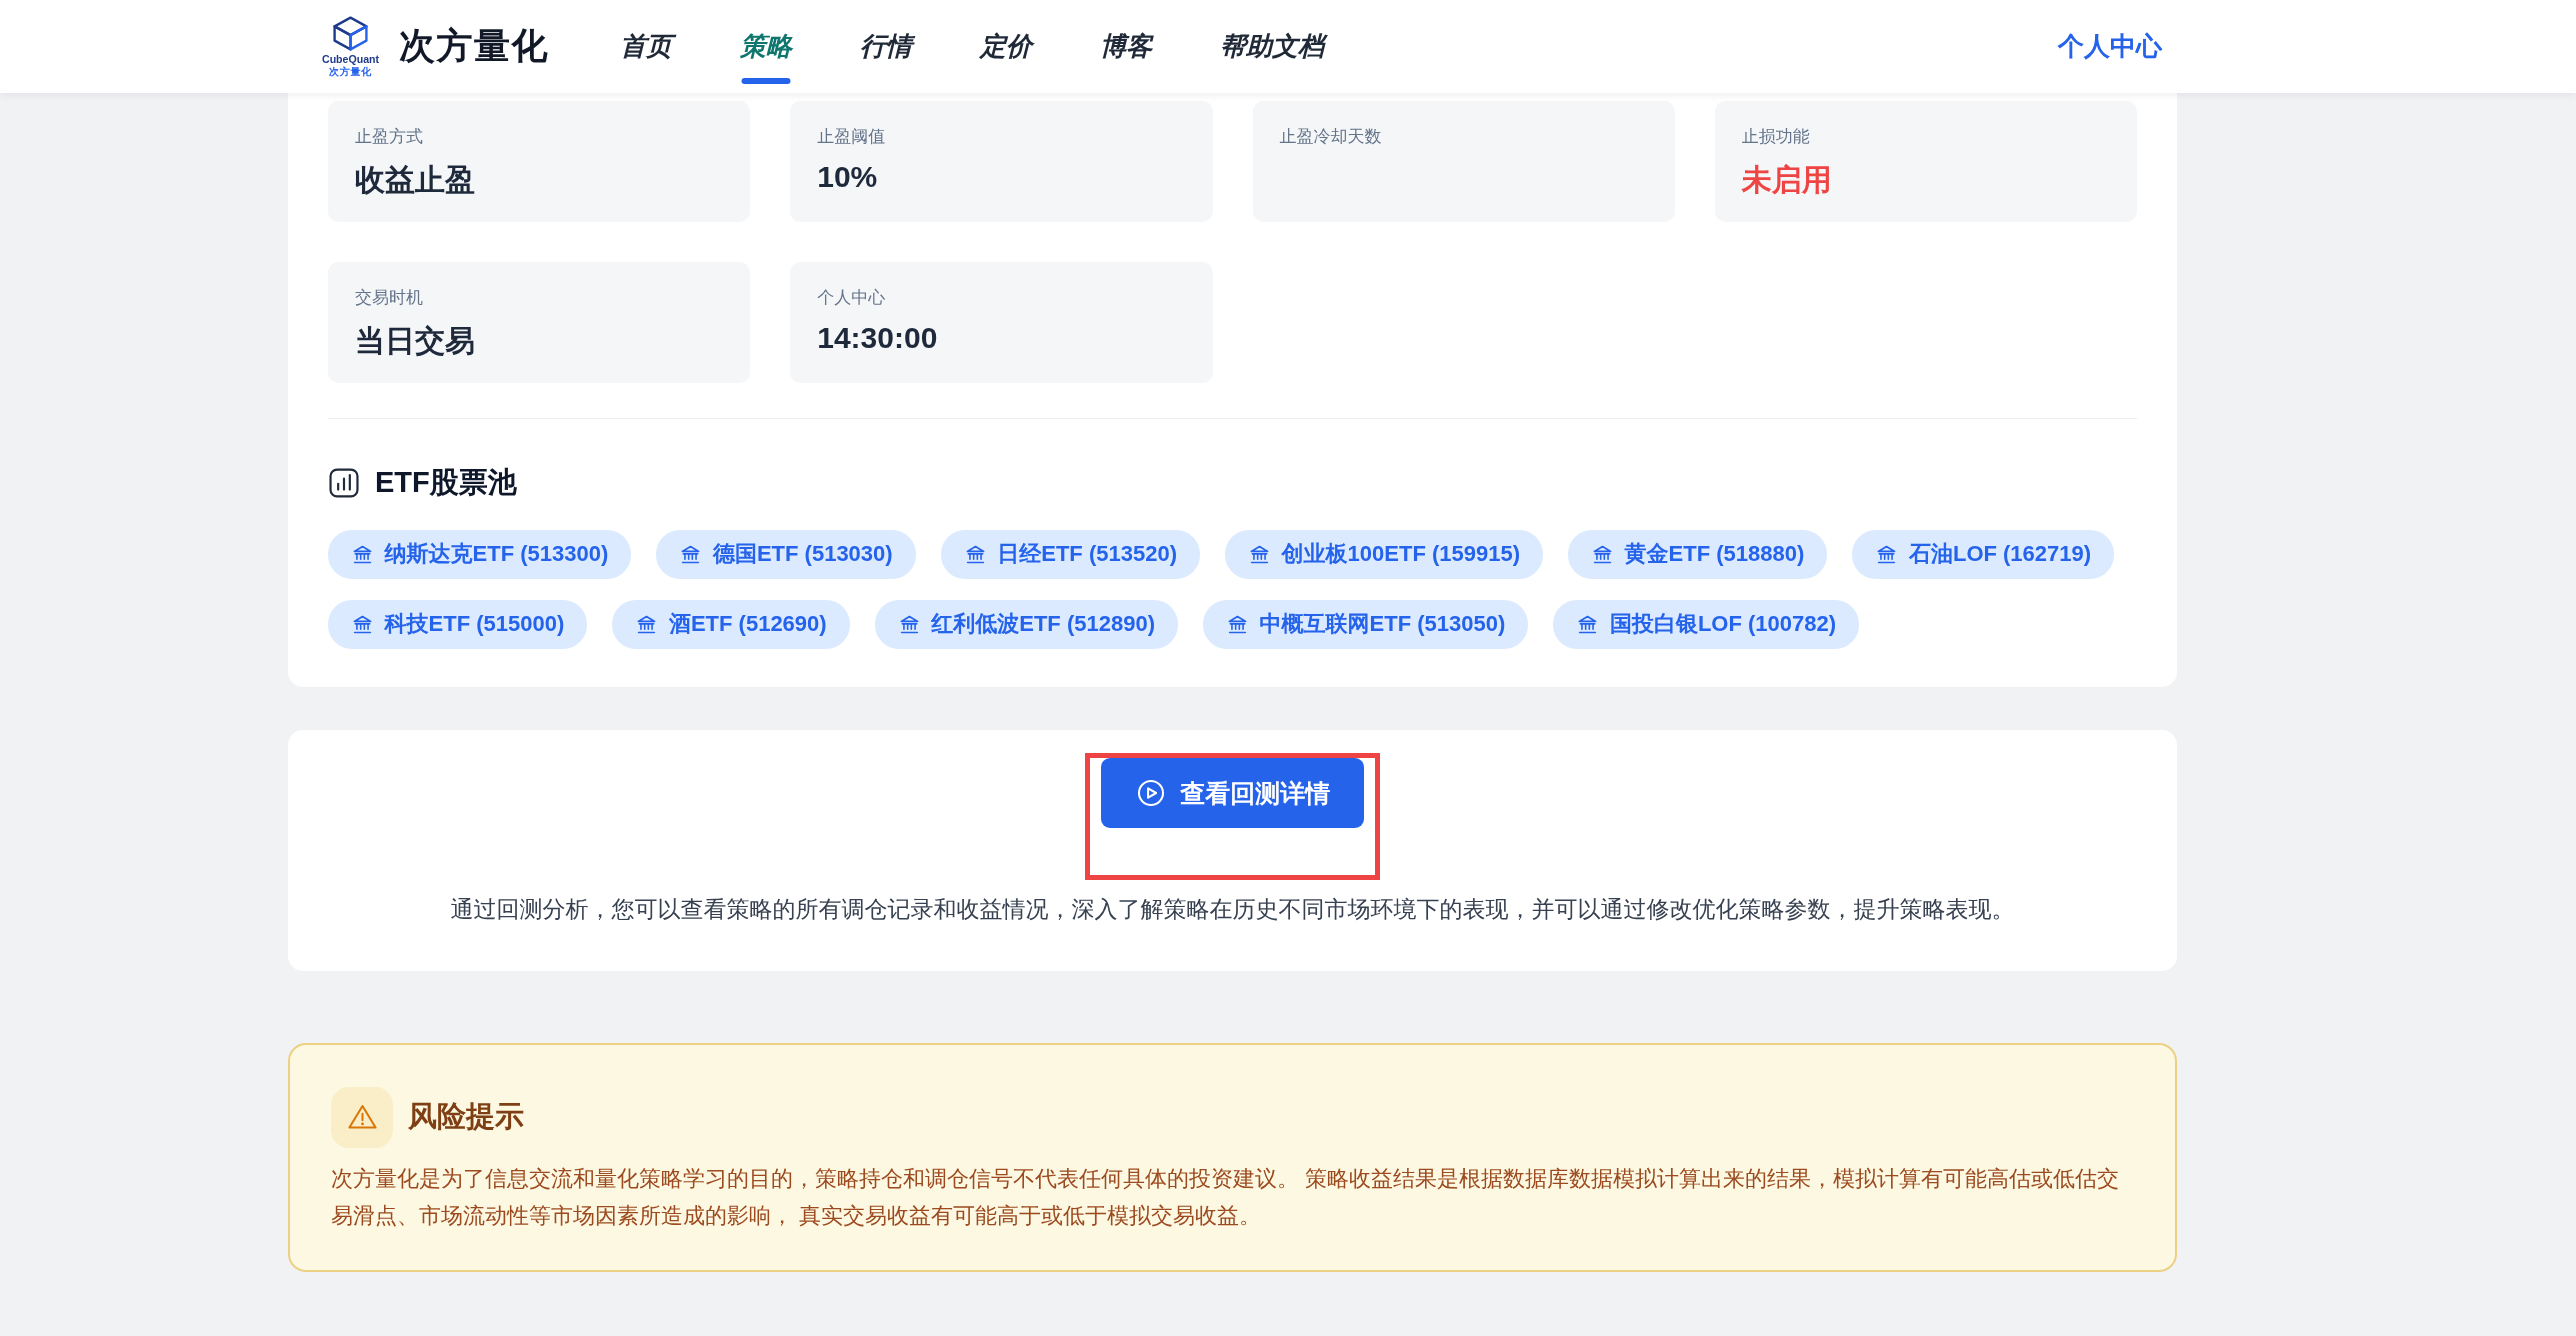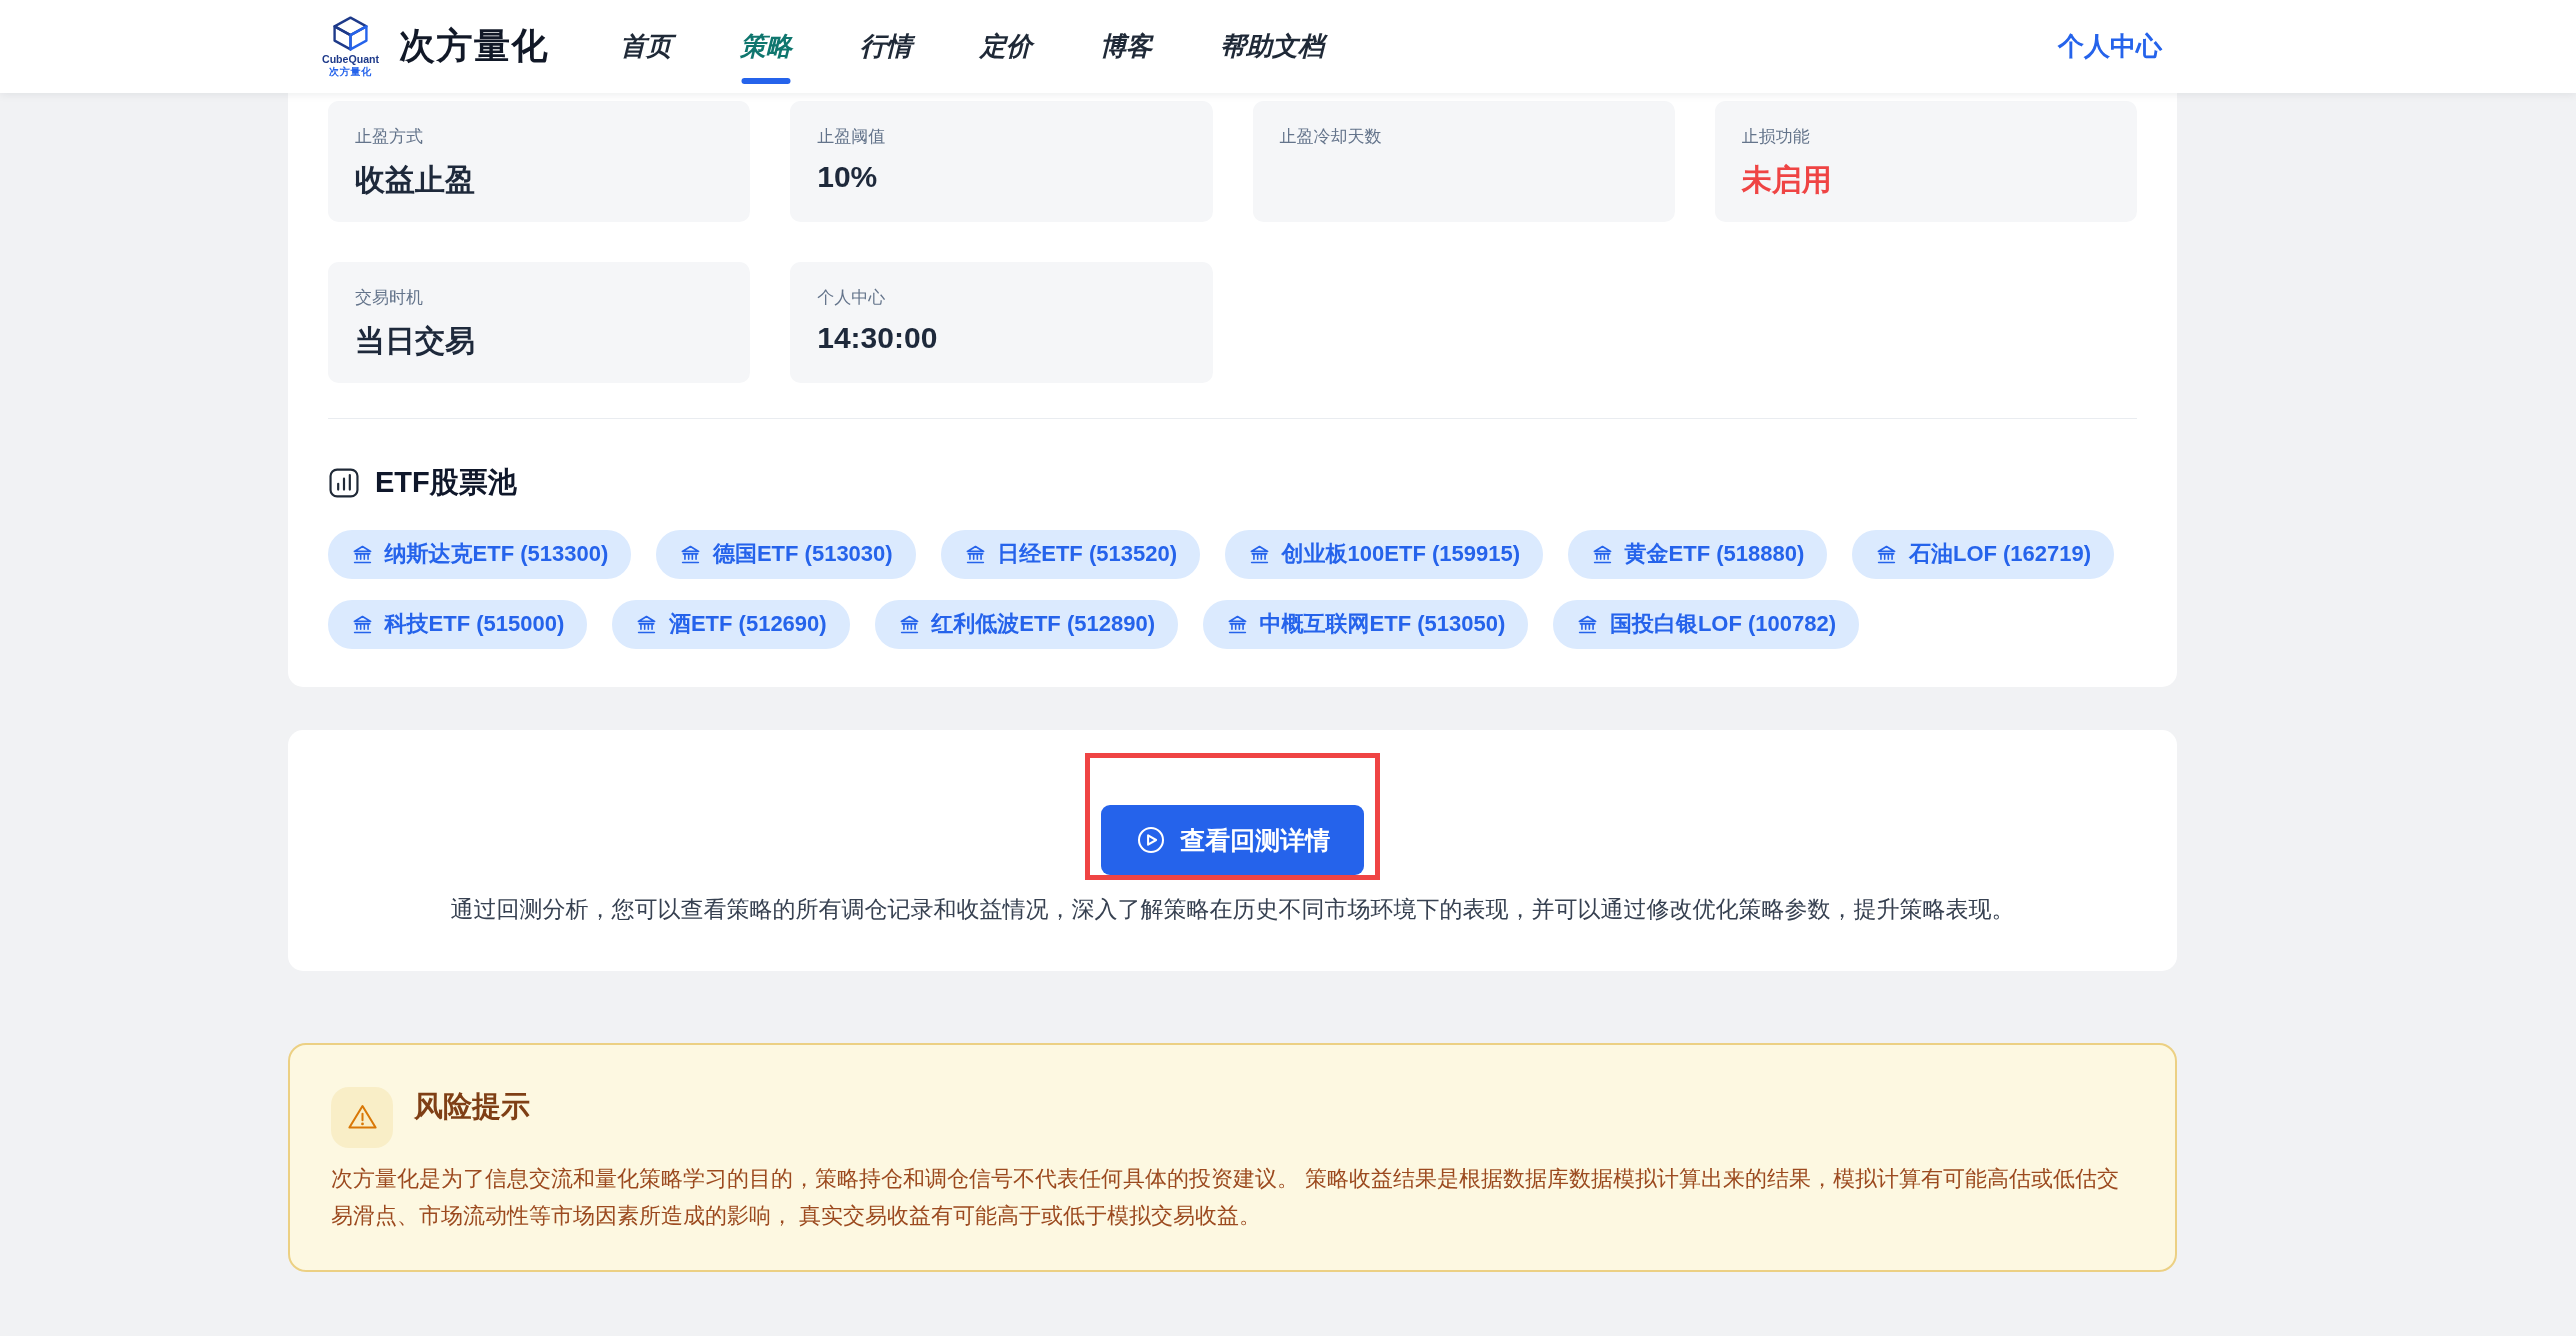--- a/index.html
+++ b/index.html
@@ -59,33 +59,33 @@
     display: inline-flex; align-items: center; gap: 10.6px; height: 49px; padding: 0 23px;
     background: #dbeafe; color: #2563eb; border-radius: 24px;
     font-size: 22px; font-weight: 600; cursor: pointer; white-space: nowrap;
   }
   .tag svg { width: 23px; height: 23px; flex: none; }
 
   
   .card-backtest { margin-top: 43px; border-radius: 15px; height: 241px; padding-top: 23.5px;
     display: flex; flex-direction: column; align-items: center; }
   .annotation-box { border: 5.3px solid #ef4444; width: 295px; height: 127px;
-    display: flex; align-items: flex-end; justify-content: center; }
+    display: flex; align-items: flex-start; justify-content: center; }
   .backtest-btn {
     width: 263px; height: 70px; background: #2563eb; color: #ffffff;
     border: none; border-radius: 9px; display: flex; align-items: center; justify-content: center;
     gap: 13.7px; font-size: 25px; font-weight: 700; cursor: pointer; font-family: inherit;
   }
   .backtest-btn svg { width: 32px; height: 32px; flex: none; }
   .backtest-desc { margin: 13.7px 0 0; font-size: 23px; color: #374151; text-align: center; }
 
   
   .card-risk { margin-top: 72px; background: #fdf8e1; border: 2.3px solid #ecd083;
     border-radius: 18px; min-height: 227px; padding: 42px 46px 36px 41px; }
-  .risk-header { display: flex; gap: 21px; }
+  .risk-header { display: flex; align-items: center; gap: 15px; }
   .risk-badge { width: 62px; height: 61px; background: #f9eec7; border-radius: 18px;
     display: flex; align-items: center; justify-content: center; flex: none; }
   .risk-badge svg { width: 33px; height: 32px; }
   .risk-title { margin: 0; font-size: 29px; font-weight: 700; color: #7f3f15; }
   .risk-body { margin: 12px 0 0; font-size: 22px; line-height: 37px; color: #9c4a1f; }
 </style>
 </head>
 <body>
 
 <header>

